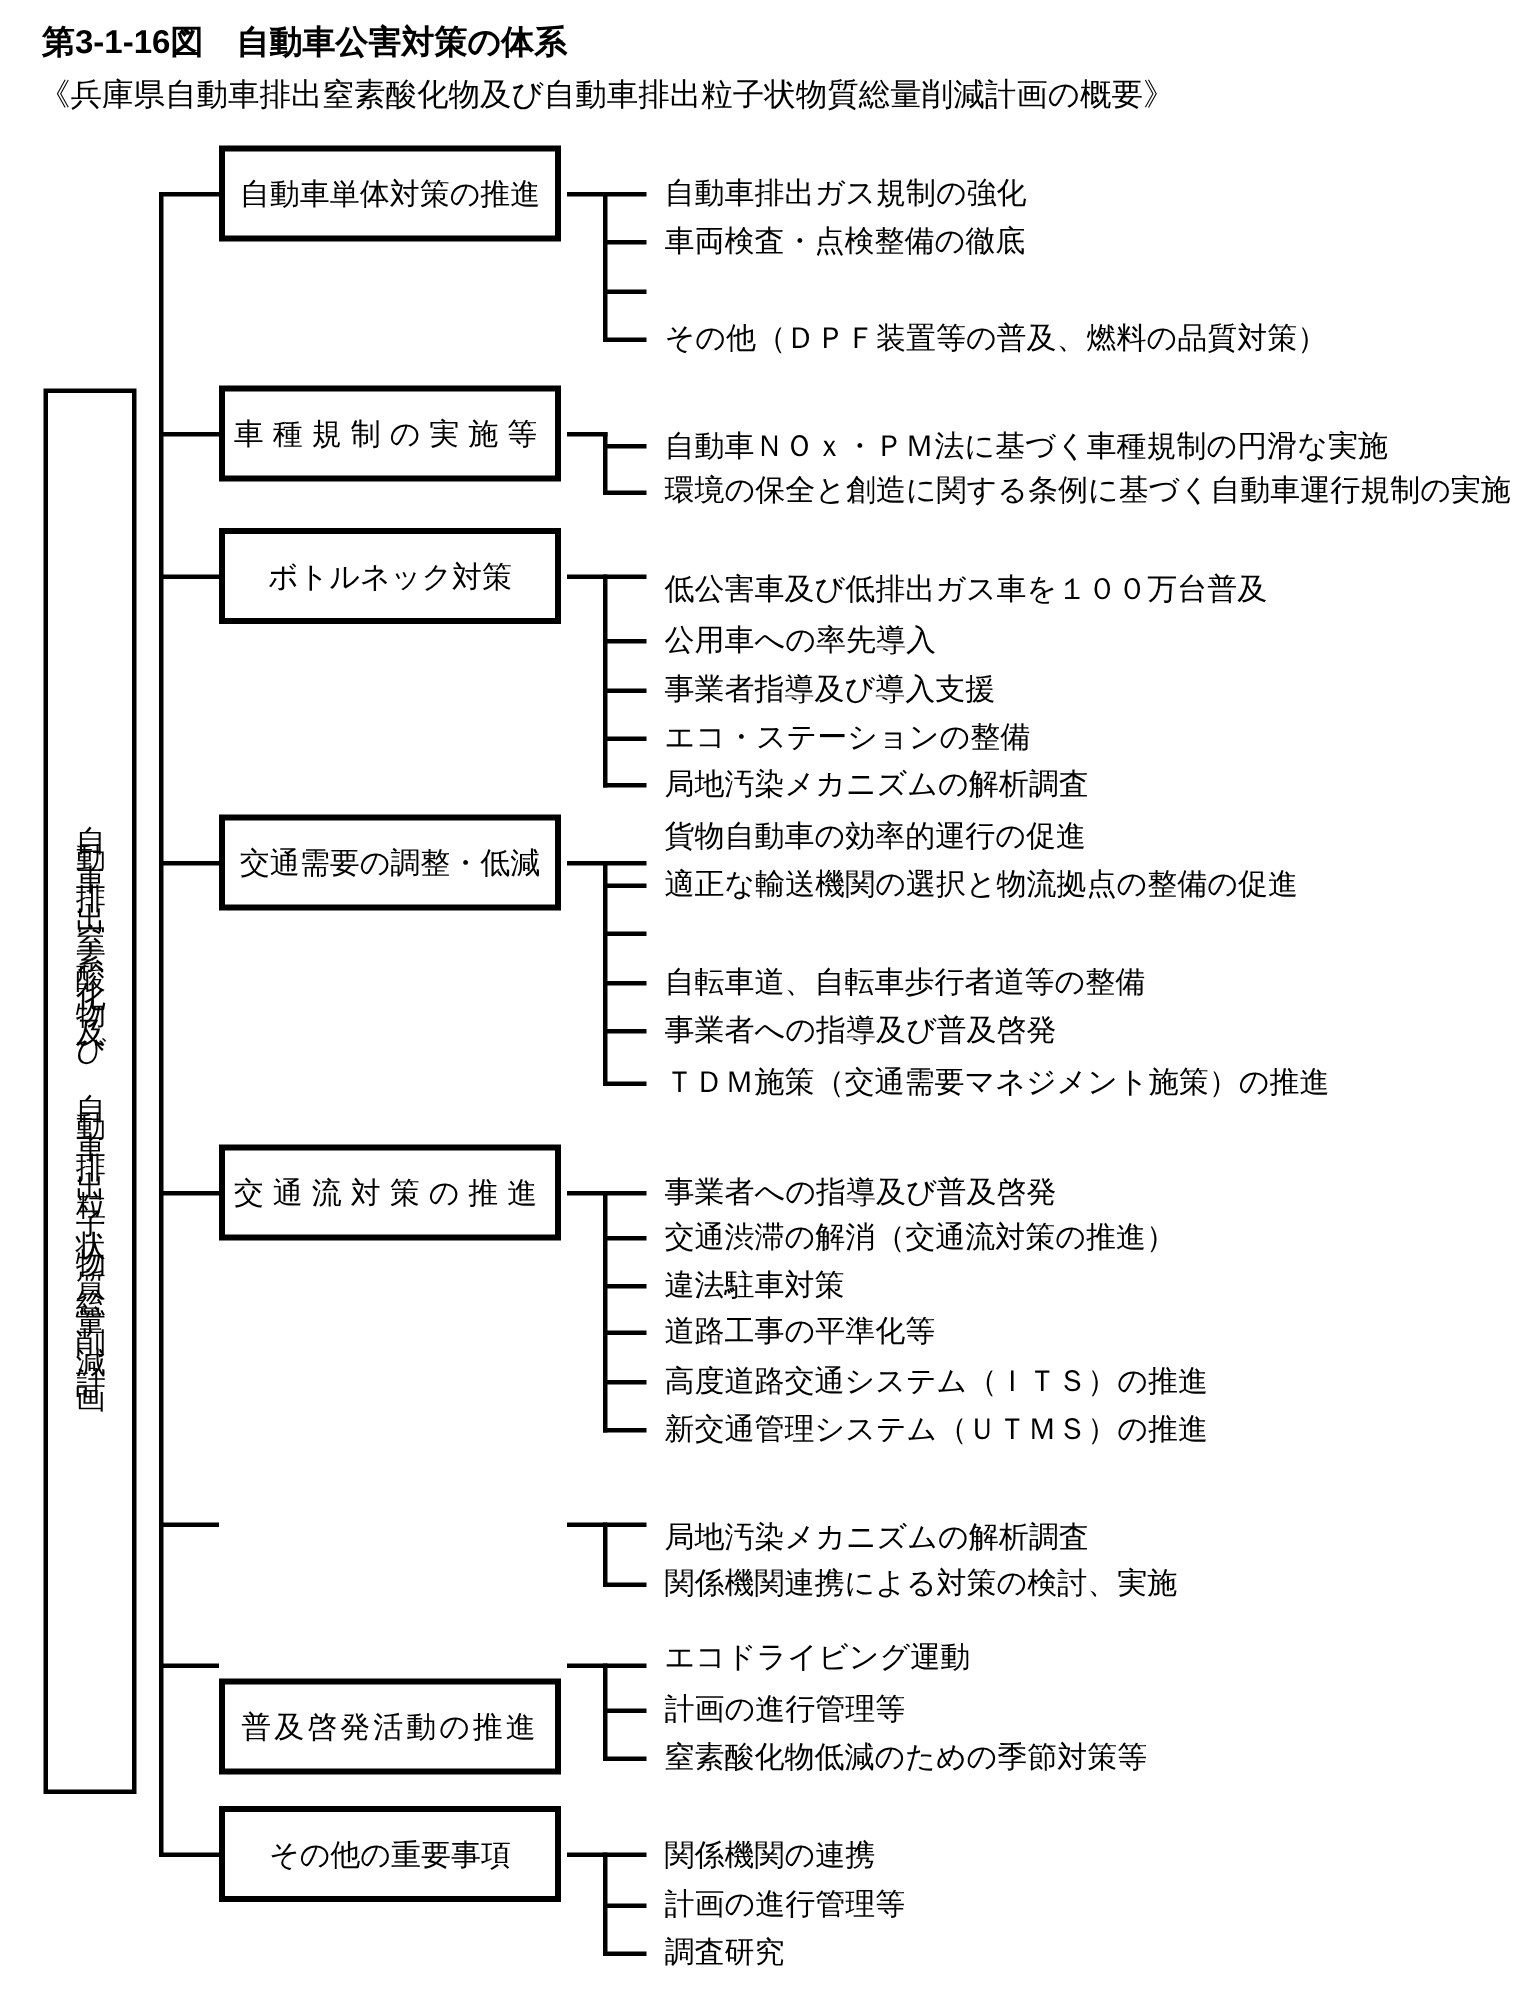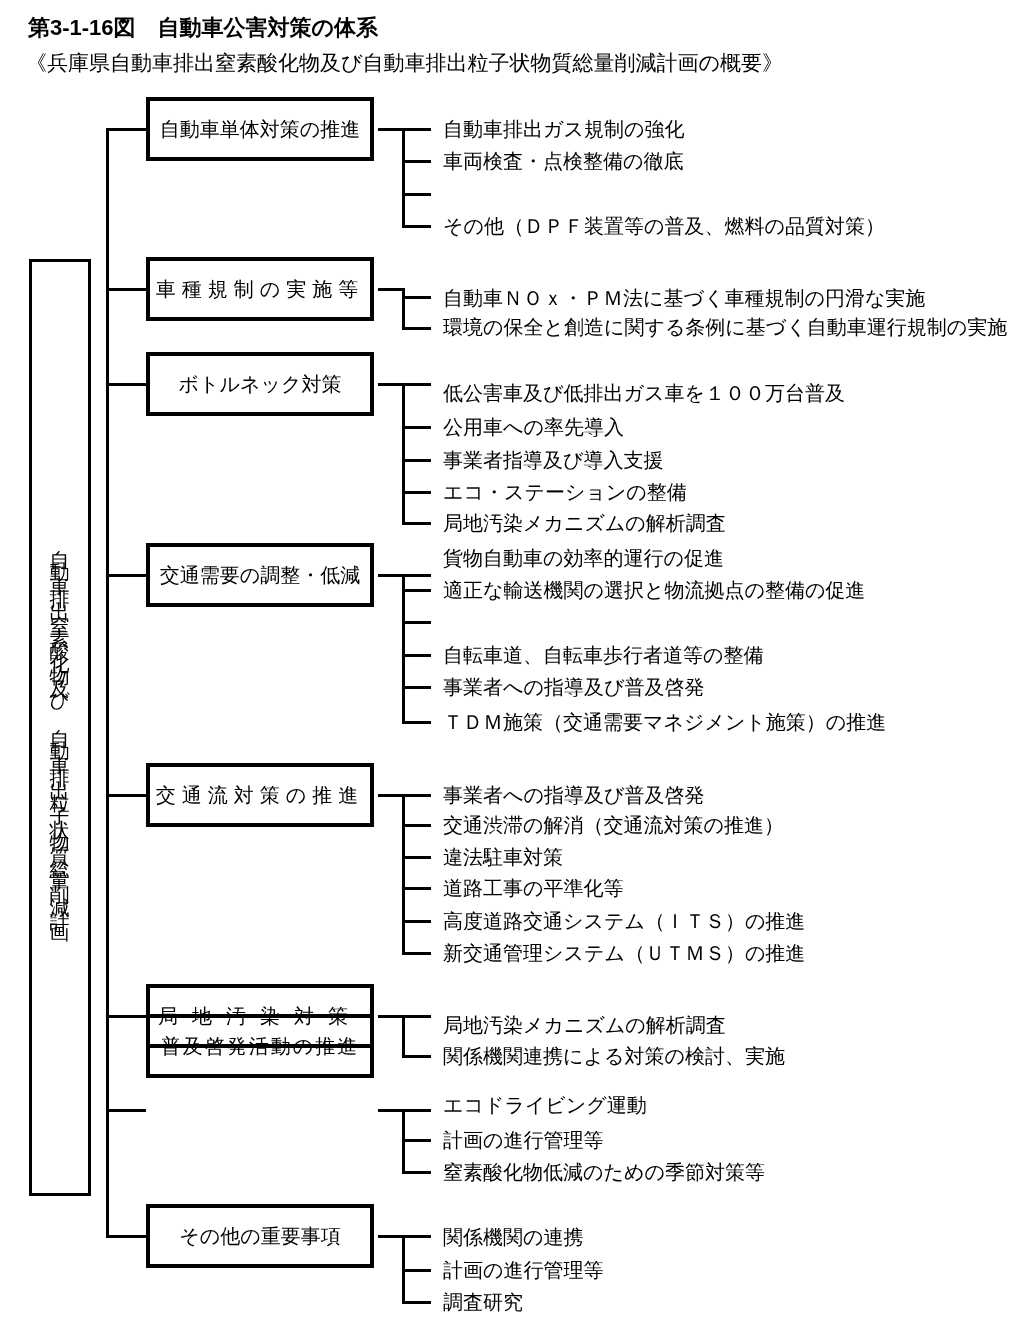--- a/index.html
+++ b/index.html
@@ -108,31 +108,28 @@
   <div class="line h" style="left:402px;top:920px;width:29px"></div>
   <div class="line h" style="left:402px;top:952px;width:29px"></div>
   <div class="leaf" style="top:781px">事業者への指導及び普及啓発</div>
   <div class="leaf" style="top:811px">交通渋滞の解消（交通流対策の推進）</div>
   <div class="leaf" style="top:843px">違法駐車対策</div>
   <div class="leaf" style="top:874px">道路工事の平準化等</div>
   <div class="leaf" style="top:907px">高度道路交通システム（ＩＴＳ）の推進</div>
   <div class="leaf" style="top:939px">新交通管理システム（ＵＴＭＳ）の推進</div>
 
   <div class="line h" style="left:106px;top:1015px;width:40px"></div>
-  <div class="box" style="top:984px">
-    <span class="boxlabel ls14">局地汚染対策</span>
-  </div>
   <div class="line h" style="left:378px;top:1015px;width:53px"></div>
   <div class="line v" style="left:402px;top:1015px;height:43px"></div>
   <div class="line h" style="left:402px;top:1055px;width:29px"></div>
   <div class="leaf" style="top:1011px">局地汚染メカニズムの解析調査</div>
   <div class="leaf" style="top:1042px">関係機関連携による対策の検討、実施</div>
 
   <div class="line h" style="left:106px;top:1109px;width:40px"></div>
-  <div class="box" style="top:1014px">
+  <div class="box" style="top:1119px">
     <span class="boxlabel ls2">普及啓発活動の推進</span>
   </div>
   <div class="line h" style="left:378px;top:1109px;width:53px"></div>
   <div class="line v" style="left:402px;top:1109px;height:65px"></div>
   <div class="line h" style="left:402px;top:1139px;width:29px"></div>
   <div class="line h" style="left:402px;top:1171px;width:29px"></div>
   <div class="leaf" style="top:1091px">エコドライビング運動</div>
   <div class="leaf" style="top:1126px">計画の進行管理等</div>
   <div class="leaf" style="top:1158px">窒素酸化物低減のための季節対策等</div>
 

